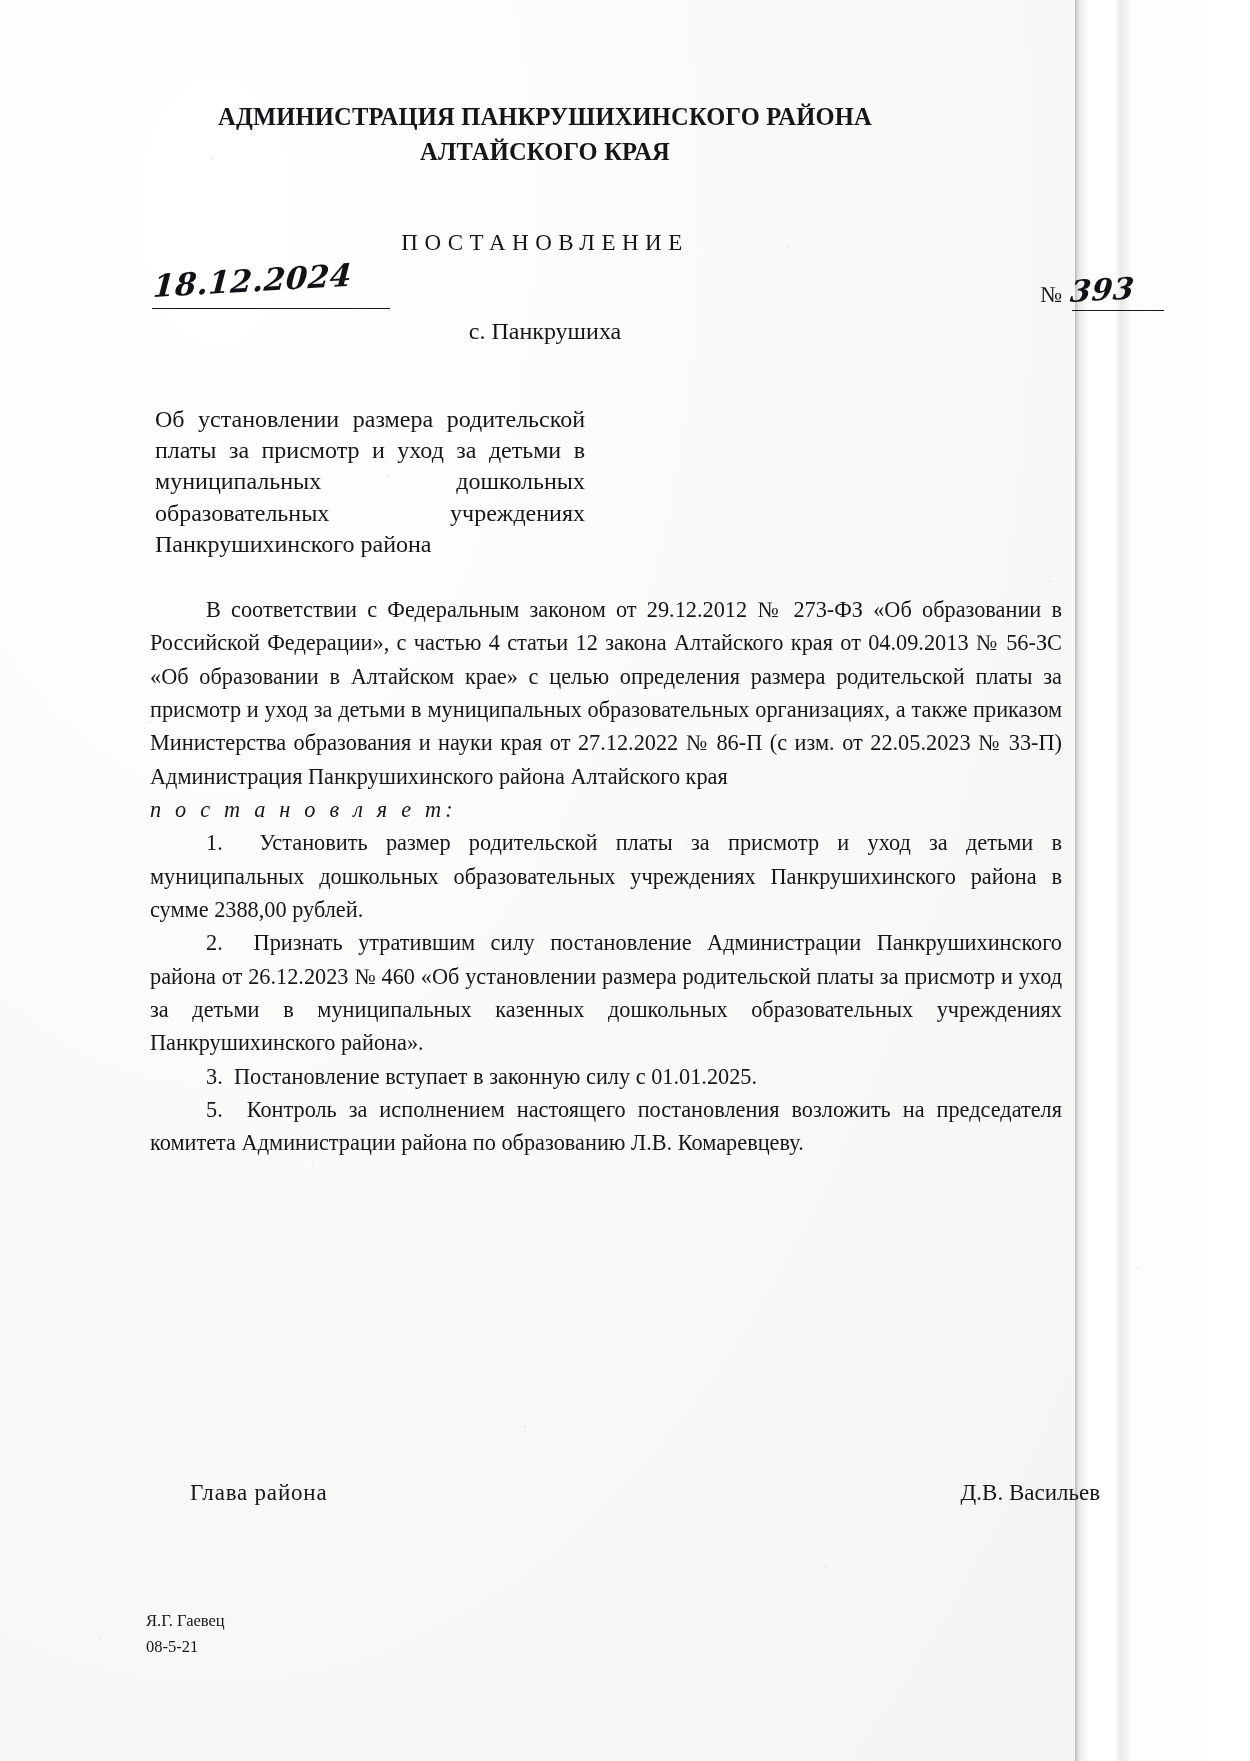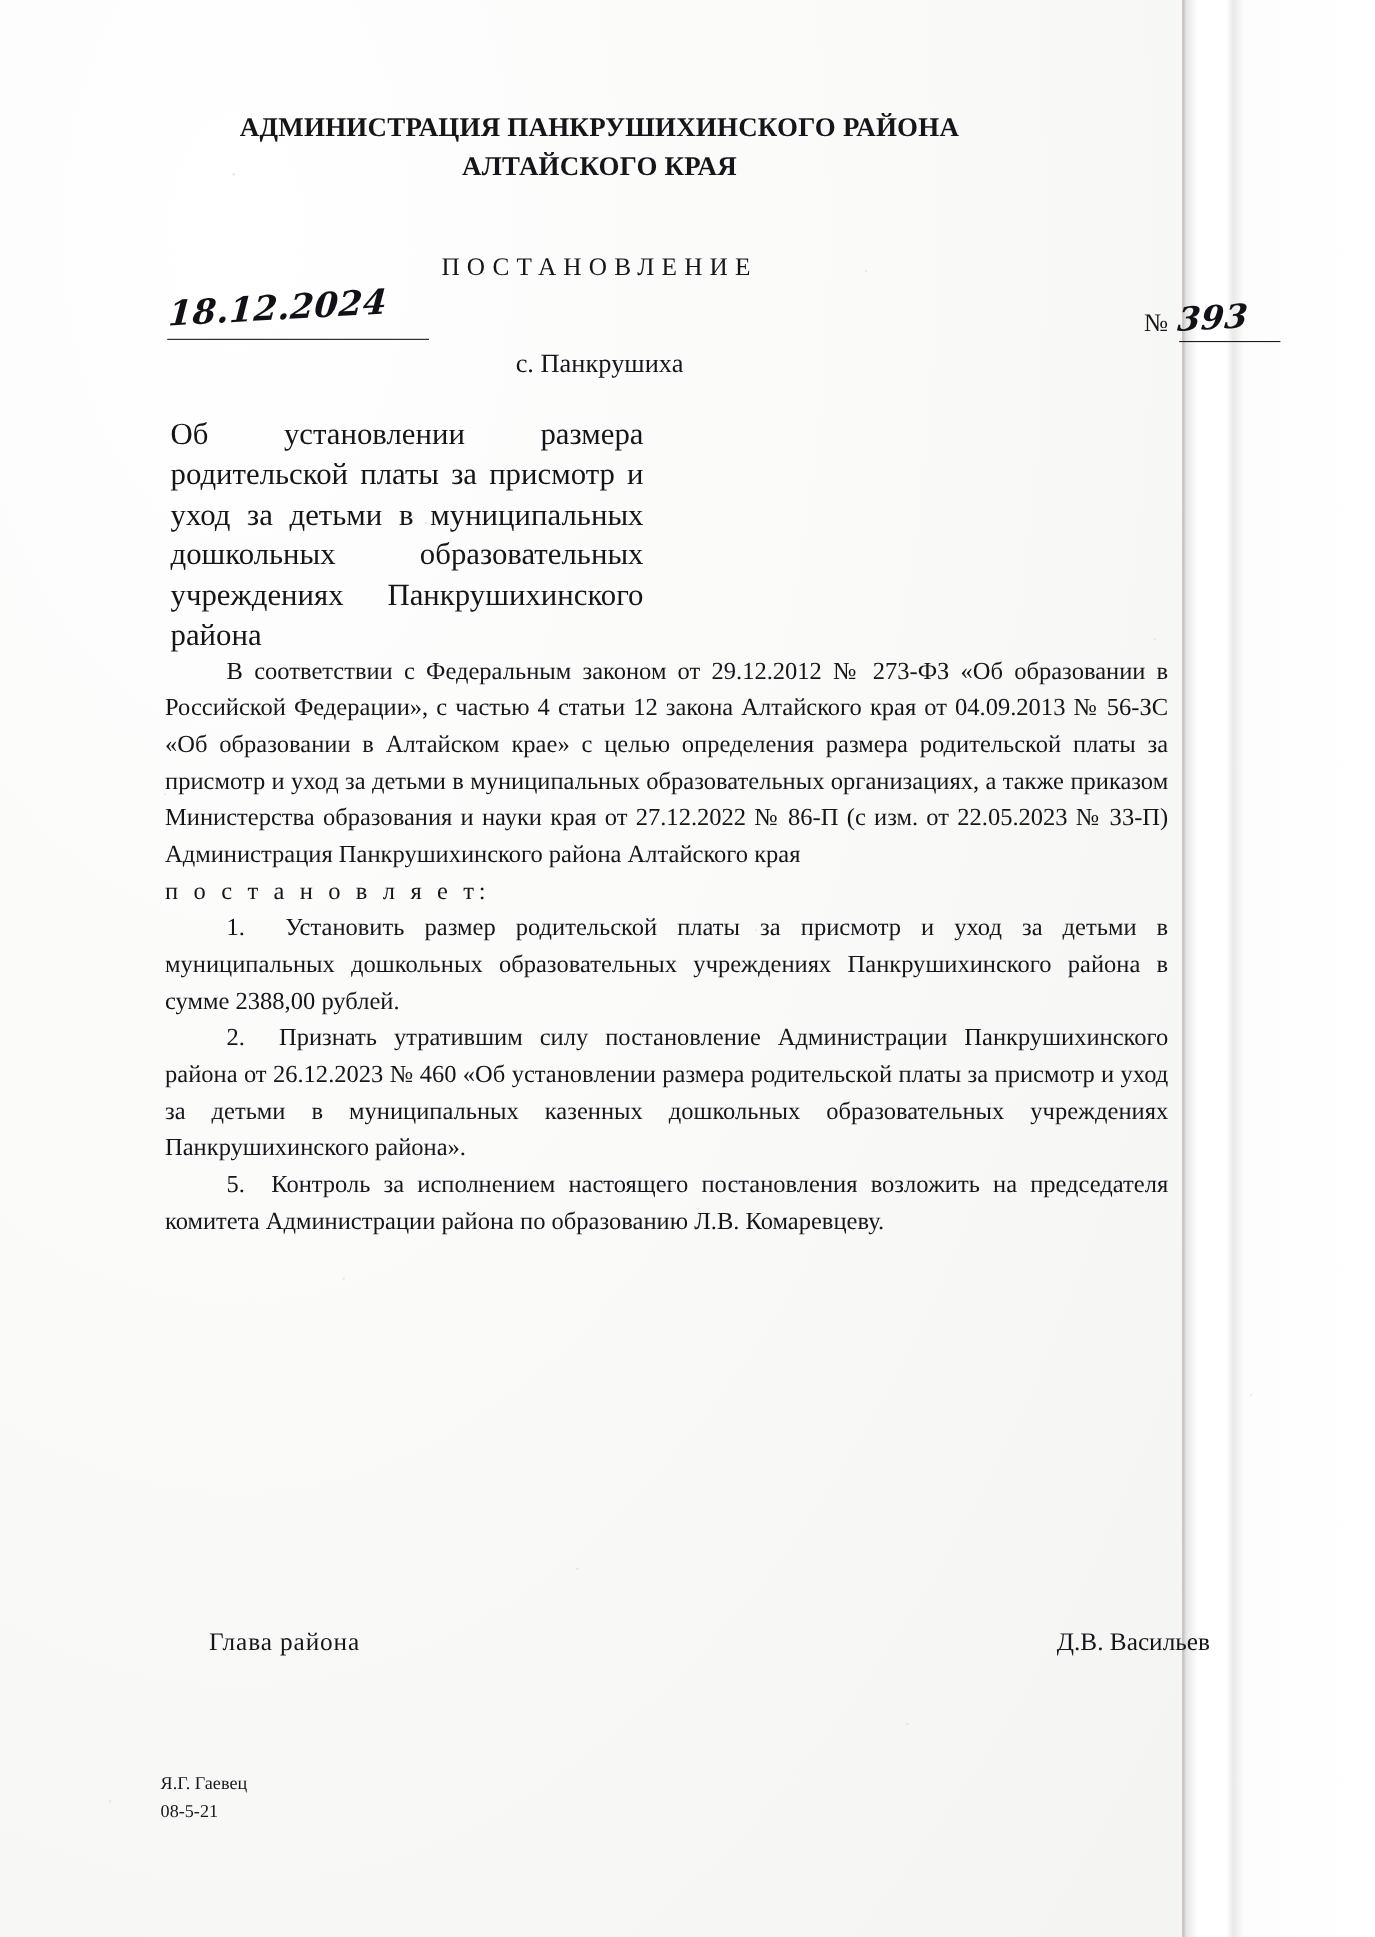--- a/index.html
+++ b/index.html
@@ -144,23 +144,23 @@
     top: 318px;
     width: 790px;
     text-align: center;
     font-size: 24px;
   }
 
   
   .subject {
     position: absolute;
     left: 155px;
-    top: 378px;
+    top: 404px;
     width: 430px;
-    font-size: 28px;
+    font-size: 24px;
     line-height: 1.30;
     text-align: justify;
     text-align-last: left;
     hyphens: none;
   }
 
   
   .body {
     position: absolute;
     left: 150px;
@@ -170,20 +170,21 @@
     line-height: 1.495;
     text-align: justify;
     text-justify: inter-word;
   }
   .body p {
     margin: 0;
     text-indent: 56px;
   }
   .spaced {
     letter-spacing: 4.2px;
+    font-style: italic;
   }
 
   
   .signature {
     position: absolute;
     left: 150px;
     top: 1480px;
     width: 910px;
     display: flex;
     justify-content: space-between;
@@ -230,20 +231,21 @@
   </div>
 
   <div class="place">с. Панкрушиха</div>
 
   <div class="subject">Об установлении размера родительской платы за присмотр и уход за детьми в муниципальных дошкольных образовательных учреждениях Панкрушихинского района</div>
 
   <div class="body">
     <p><span>В соответствии с Федеральным законом от 29.12.2012  № 273-ФЗ «Об образовании в Российской Федерации», с частью 4 статьи 12 закона Алтайского края от 04.09.2013 № 56-ЗС «Об образовании в Алтайском крае» с целью определения размера родительской платы за присмотр и уход за детьми в муниципальных образовательных организациях, а также приказом Министерства образования и науки края от 27.12.2022 № 86-П (с изм. от 22.05.2023 № 33-П) Администрация Панкрушихинского района Алтайского края</span><br><span class="spaced">п о с т а н о в л я е т:</span></p>
     <p><span>1.</span>&nbsp;&nbsp;<span>Установить размер родительской платы за присмотр и уход за детьми в муниципальных дошкольных образовательных учреждениях Панкрушихинского района в сумме 2388,00 рублей.</span></p>
     <p><span>2.</span>&nbsp;&nbsp;<span>Признать утратившим силу постановление Администрации Панкрушихинского района от 26.12.2023 № 460 «Об установлении размера родительской платы за присмотр и уход за детьми в муниципальных казенных дошкольных образовательных учреждениях Панкрушихинского района».</span></p>
+    <p><span>3.</span>&nbsp;&nbsp;<span>Постановление вступает в законную силу с 01.01.2025.</span></p>
     <p><span>5.</span>&nbsp;&nbsp;<span>Контроль за исполнением настоящего постановления возложить на председателя комитета Администрации района по образованию Л.В. Комаревцеву.</span></p>
   </div>
 
   <div class="signature">
     <span class="role">Глава  района</span>
     <span class="name">Д.В. Васильев</span>
   </div>
 
   <div class="executor">
     <div>Я.Г. Гаевец</div>

